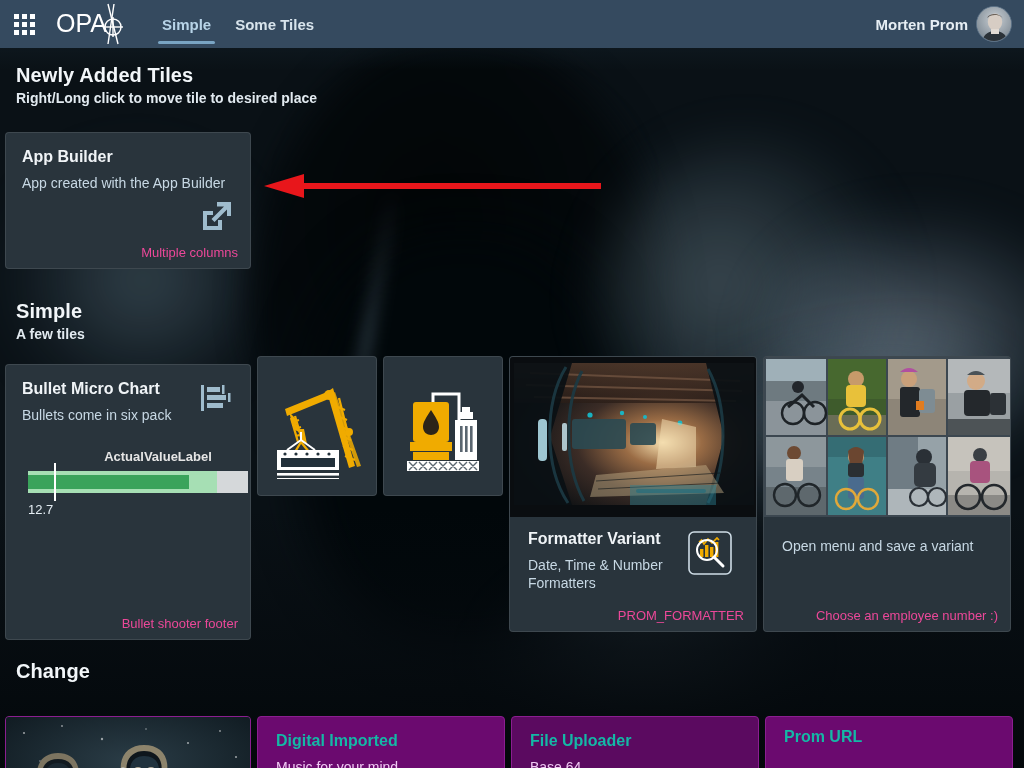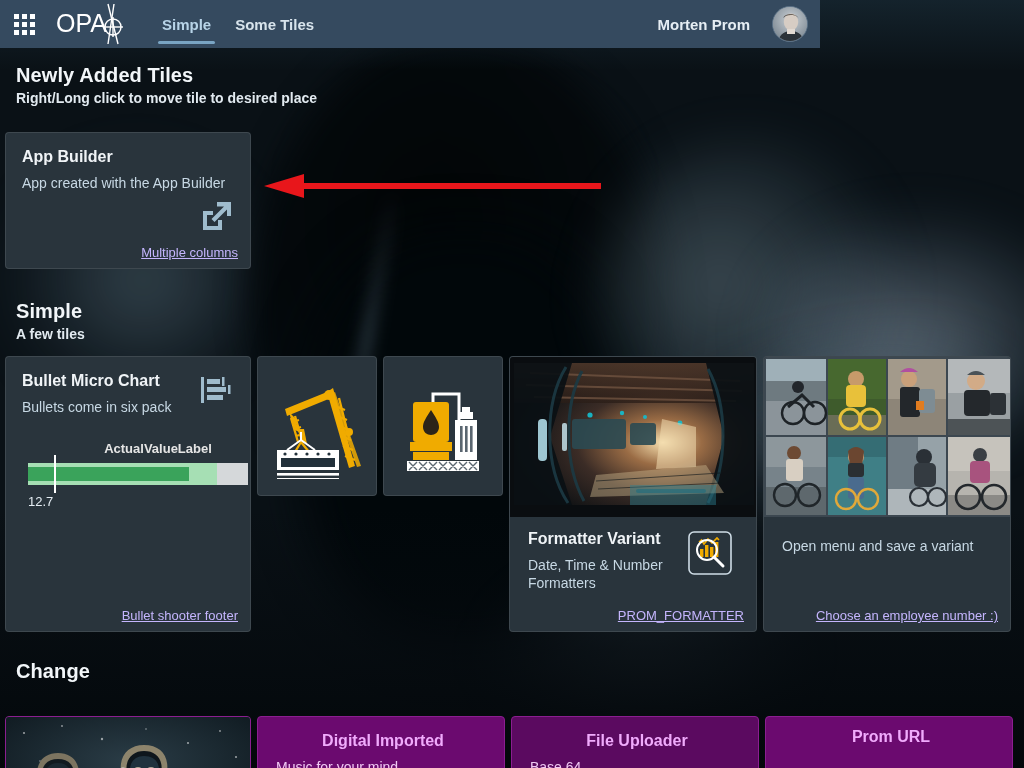--- a/index.html
+++ b/index.html
@@ -95,21 +95,21 @@
     background: linear-gradient(to bottom, rgba(5,10,14,0) 0%, rgba(5,10,14,0.75) 55%, rgba(3,7,10,0.95) 100%);
   }
   #bg-layer .topfade {
     position: absolute; left:0; right:0; top:0; height:70px;
     background: linear-gradient(to bottom, rgba(22,38,48,0.85) 0%, rgba(10,18,24,0.0) 100%);
   }
 
   
   #shell-header {
     position: absolute; top:0; left:0;
-    width: 820px; height: 48px;
+    width: 1024px; height: 48px;
     background: #354a5f;
     display: flex; align-items: center;
     z-index: 10;
   }
   .grid-launch {
     width: 48px; height: 48px;
     display: flex; align-items: center; justify-content: center;
     cursor: pointer;
   }
   .grid-launch .g {
@@ -141,21 +141,21 @@
     position: relative;
   }
   .navtab.active { color: #b8d4e8; }
   .navtab.active::after {
     content:""; position:absolute; left: 8px; right: 8px; bottom: 4px;
     height: 3px; background: #7aa5c4; border-radius: 2px;
   }
 
   .header-right {
     margin-left: auto; display:flex; align-items:center;
-    padding-right: 12px; gap: 22px;
+    padding-right: 12px; gap: 8px;
   }
   .user-name { font-size: 15px; font-weight:bold; color:#e6eef4; }
   .avatar {
     width: 36px; height:36px; border-radius:50%;
     overflow:hidden; border: 1px solid #5b7186;
     background: #8a98a4;
     position: relative;
   }
 
   
@@ -170,39 +170,40 @@
     border: 1px solid rgba(255,255,255,0.10);
     border-radius: 4px;
     position: relative;
     overflow: hidden;
     cursor: pointer;
   }
   .tile-std { background: #29343c; }
 
   .tile-title { font-size: 16px; font-weight: bold; color: #f0f4f7; line-height: 1.2; }
   .tile-sub { font-size: 14px; color: #c7d8e4; margin-top: 9px; line-height:1.25; }
-  .tile-footer { font-size: 13px; color: #c4b5fd; position: absolute; right: 12px; bottom: 8px; text-decoration: underline; }
+  .tile-footer { font-size: 13px; color: #ec4899; position: absolute; right: 12px; bottom: 8px; }
 
   
   #tile-app-builder {
     position:absolute; left: 5px; top: 84px;
     width: 246px; height: 137px;
     padding: 14px 14px 8px 16px;
     background: #29343c;
   }
   #tile-app-builder .ext-icon { position:absolute; right: 16px; bottom: 31px; }
 
   
   #simple-head { position:absolute; left:0; top: 236px; }
   .simple-row { position:absolute; left:5px; top: 308px; display:flex; gap:6px; }
 
   #tile-bullet {
     width: 246px; height: 276px;
     padding: 14px 12px 8px 16px;
     background: #29343c;
+    margin-top: 8px;
   }
   .bullet-head { display:flex; align-items:flex-start; justify-content:space-between; }
   .bullet-chart { margin-top: 24px; padding-left: 6px; }
   .bullet-label { font-size: 13px; font-weight:bold; color:#e5e5e5; text-align:center; width: 100%; padding-left: 50px;}
   .bullet-bars {
     position: relative; margin-top: 7px;
     width: 220px; height: 22px;
     background: #d5d8da;
   }
   .bullet-bg-green { position:absolute; left:0; top:0; height:22px; background:#a6dfb4; }
@@ -215,21 +216,21 @@
 
   .media-tile { width: 248px; height: 276px; background:#29343c; padding: 0; }
   .media-tile .media { height: 160px; width: 100%; position: relative; overflow:hidden; }
   .media-tile .body { padding: 12px 14px 0 18px; }
 
   
   #change-head { position:absolute; left:0; top: 596px; }
   .change-row { position:absolute; left:5px; top: 668px; display:flex; gap:6px; }
   .purple-tile { width: 248px; height: 110px; background:#6b0a6f; border:1px solid #8b1e90; padding: 14px 14px 0 18px; }
   .purple-tile.dark { background:#5b0a60; }
-  .purple-tile .tile-title { color:#f0abfc;text-align:center; }
+  .purple-tile .tile-title { color:#14b8a6; }
   .purple-tile .tile-sub { color:#f0c9f3; margin-top: 9px; }
   .photo-tile { width: 246px; height: 110px; padding:0; overflow:hidden; border:1px solid #8b1e90; }
 
   
   #red-arrow { position:absolute; left: 260px; top: 172px; z-index: 40; pointer-events:none; }
 </style>
 </head>
 <body>
 
 <div id="bg-layer">

